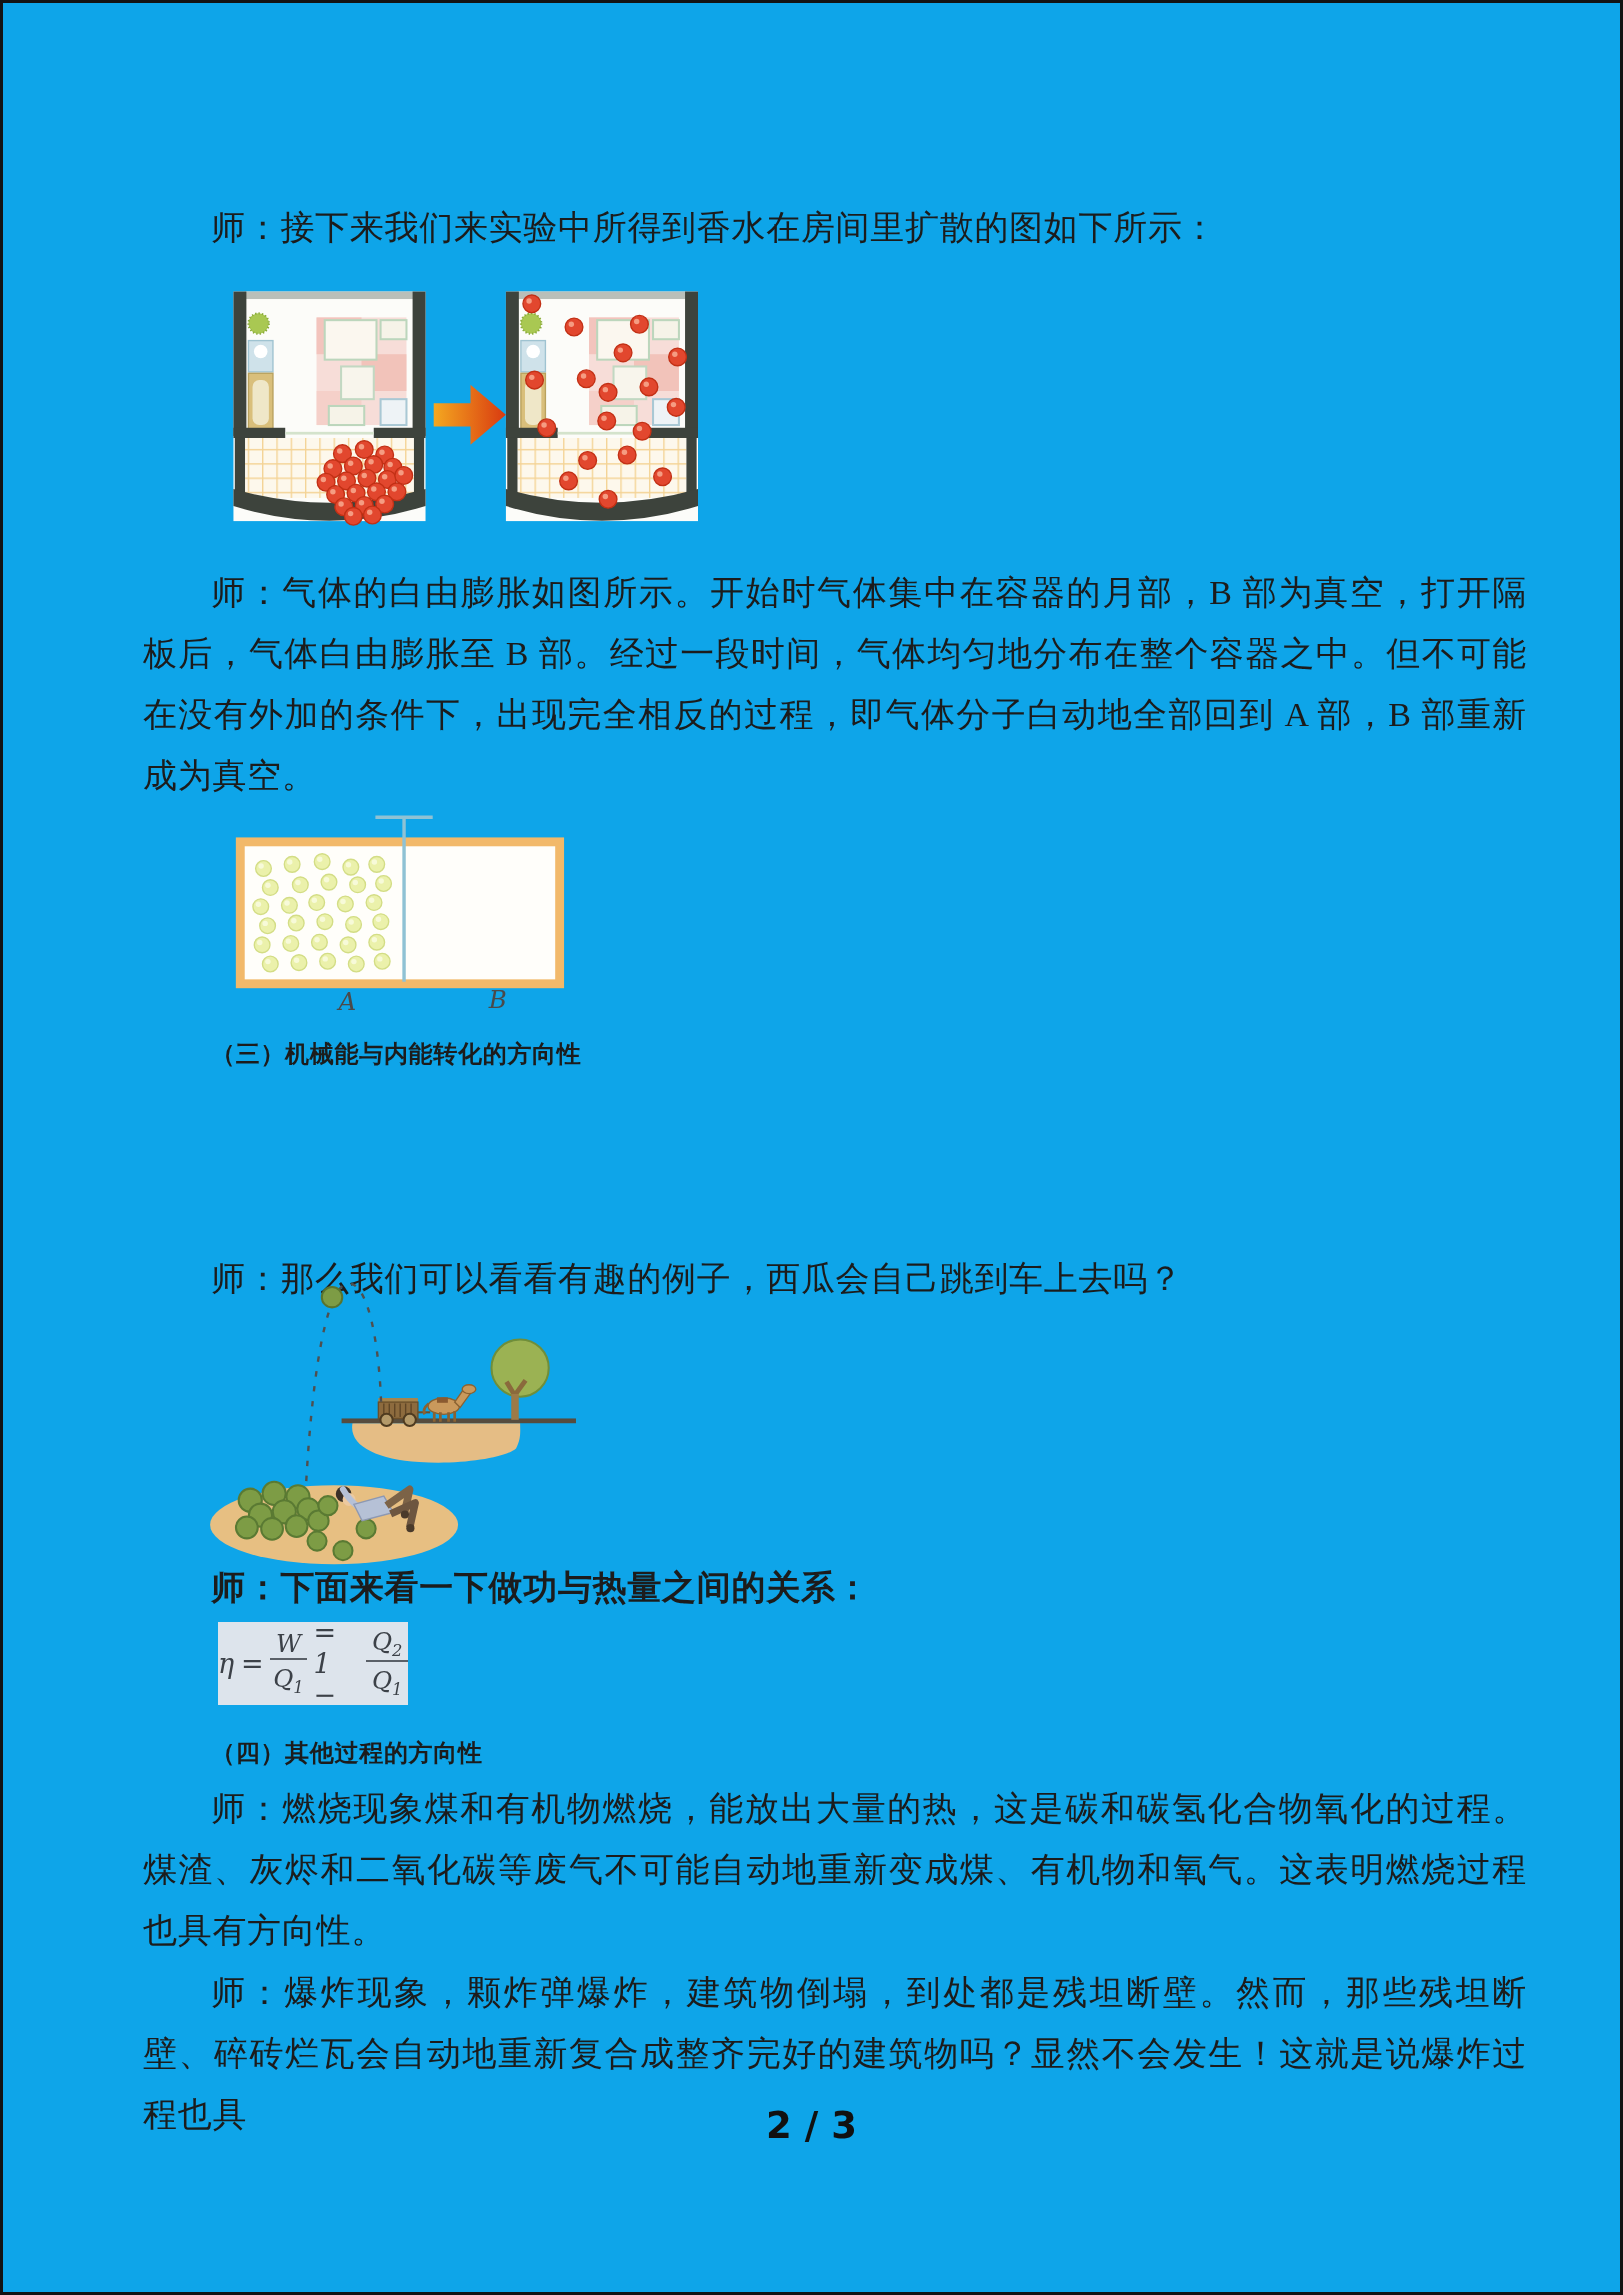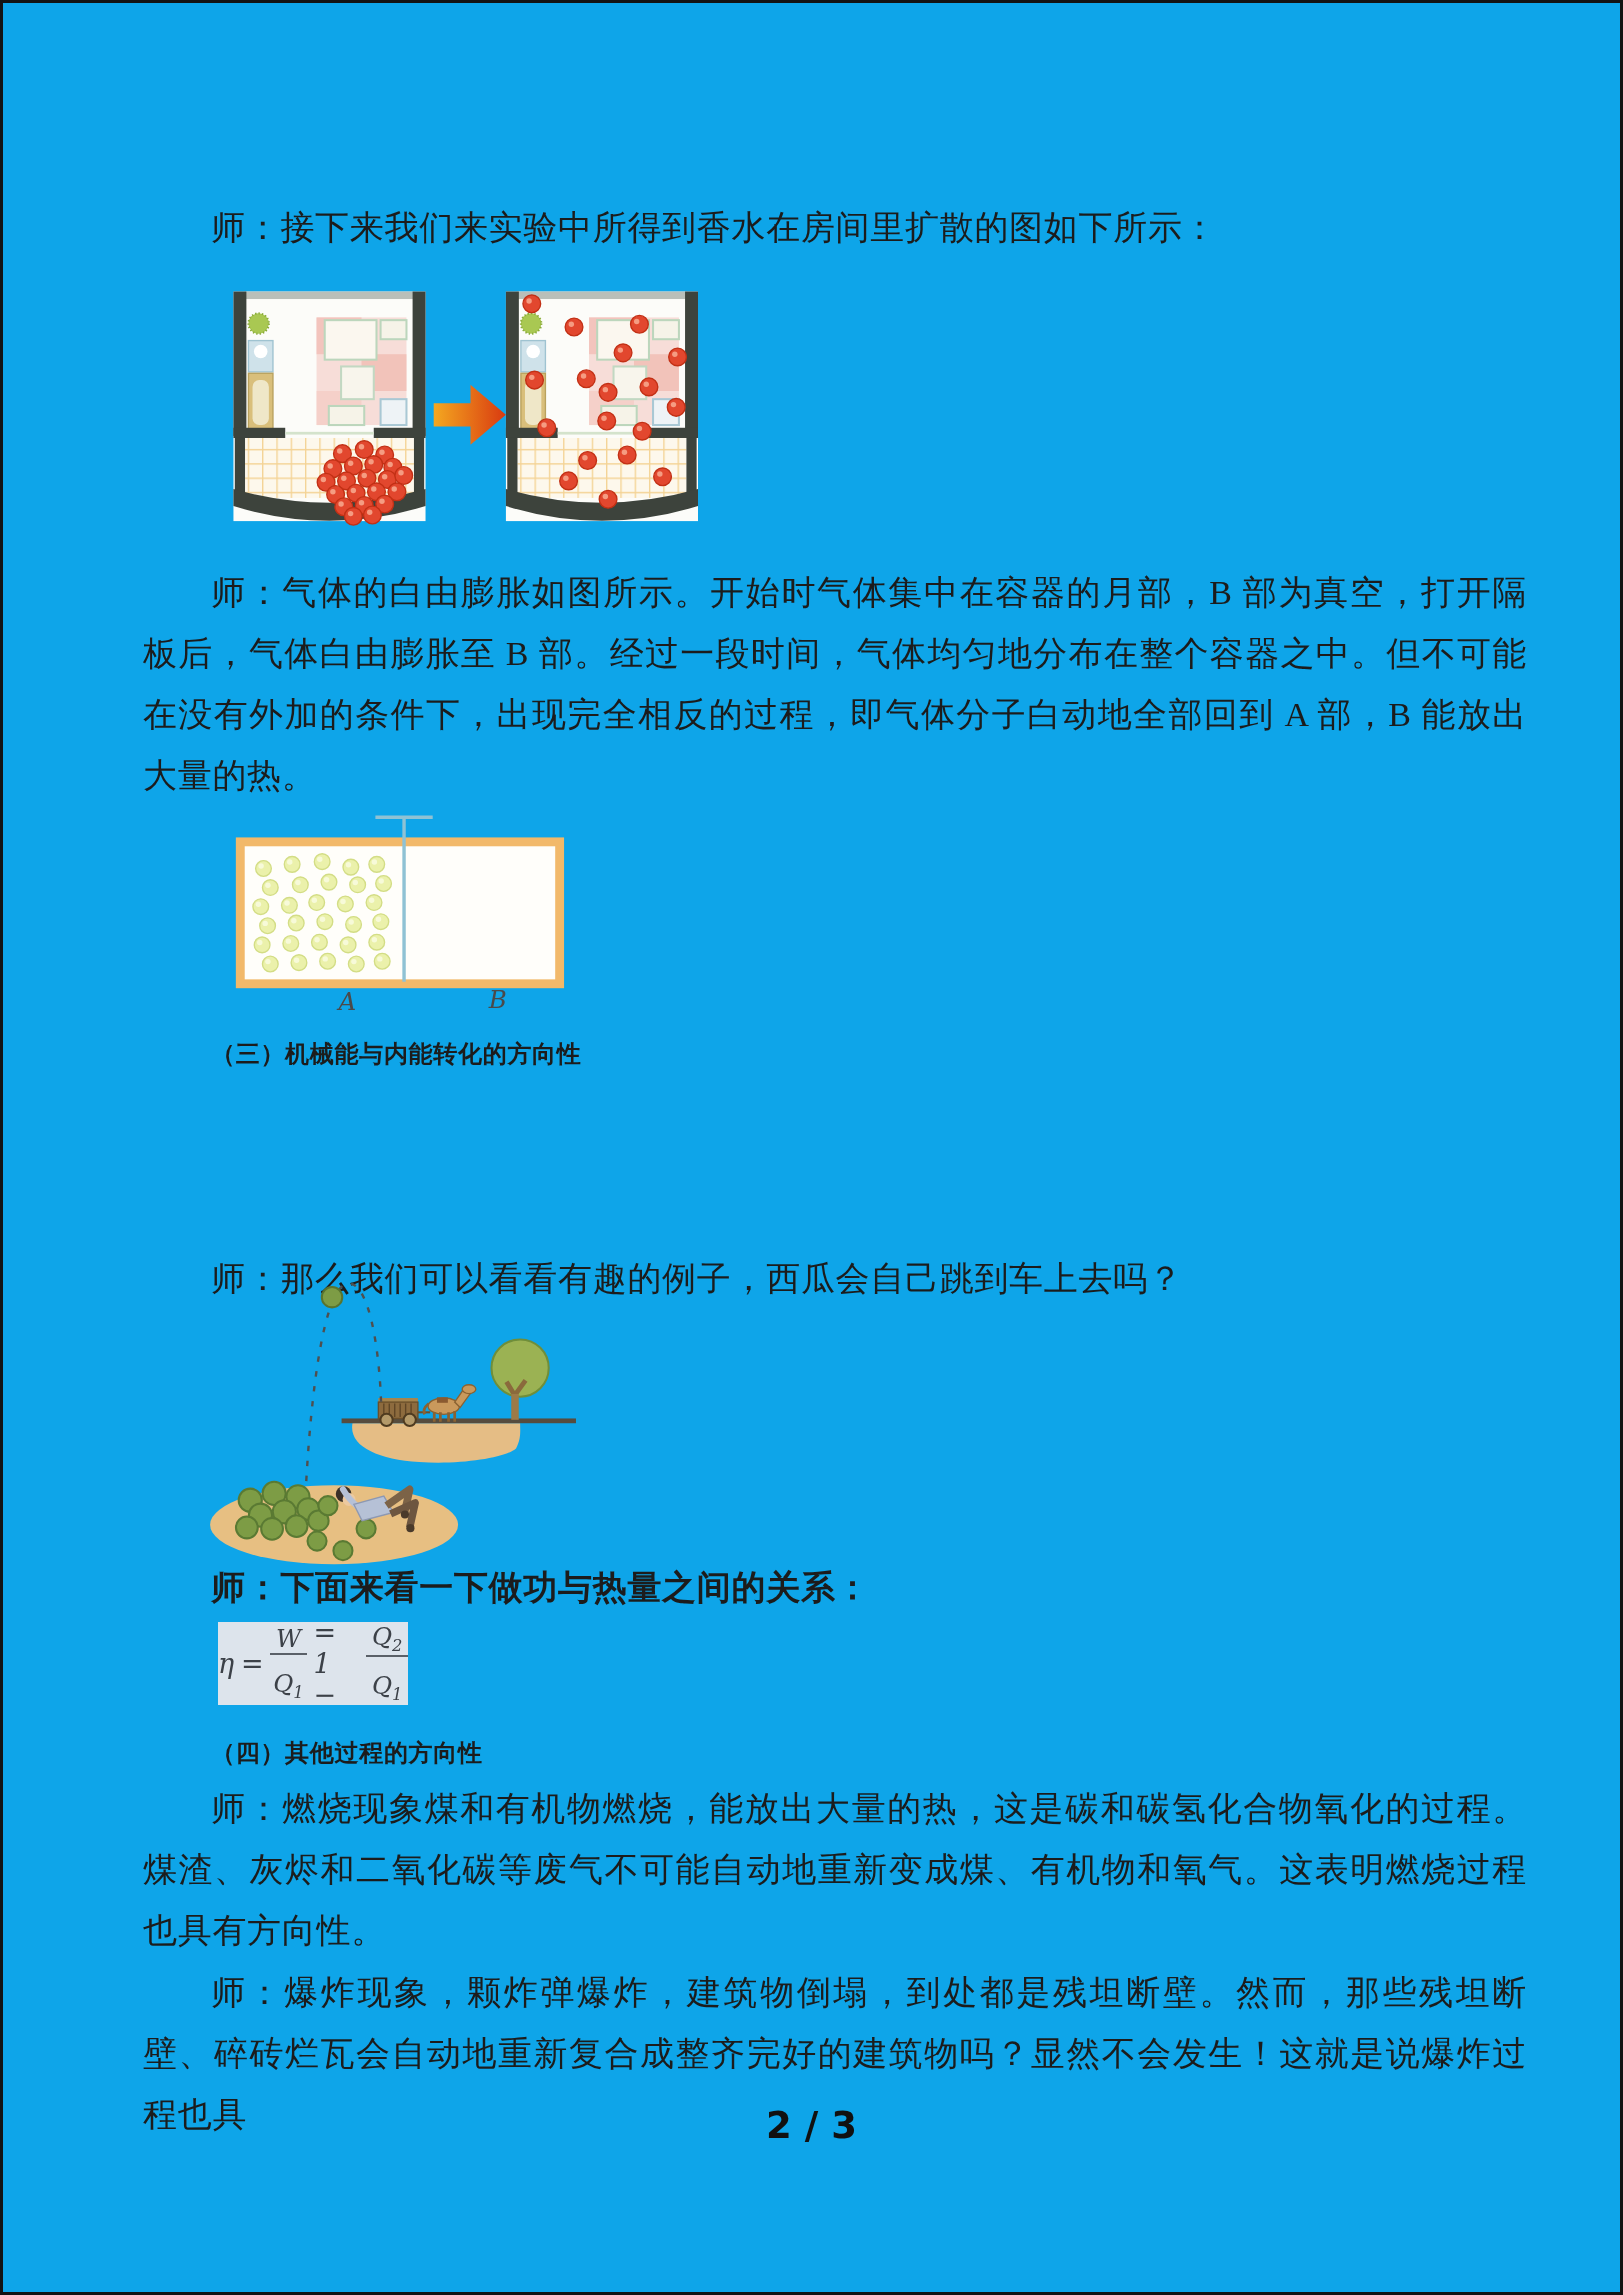--- a/index.html
+++ b/index.html
@@ -57,21 +57,21 @@
     background:var(--formula-bg);
     display:flex;align-items:center;justify-content:center;
     gap:6.8px;
     font-family:"DejaVu Serif","Liberation Serif",serif;
     font-style:italic;
     font-size:27px;color:#3c4148;
   }
   .formula-box sub{font-size:16.4px;font-style:italic;}
   .frac{display:inline-flex;flex-direction:column;align-items:center;line-height:1.05;font-size:24.5px;}
   .frac .num{border-bottom:2px solid #5a6068;padding:0 5.5px 1.4px 5.5px;}
-  .frac .den{padding-top:16px;}
+  .frac .den{padding-top:6px;}
   .footer{
     position:absolute;
     left:0;right:0;top:2101px;
     text-align:center;
     font-family:"DejaVu Sans","Liberation Sans",sans-serif;
     font-weight:bold;font-size:37px;color:#111;
   }
   svg text.ab{
     font-family:"DejaVu Serif","Liberation Serif",serif;
     font-style:italic;font-size:36px;fill:#4a4a4a;
@@ -180,21 +180,21 @@
             <use href="#rdot" x="528" y="266"></use>
             <use href="#rdot" x="586" y="258"></use>
           <use href="#rdot" x="500" y="296"></use>
             <use href="#rdot" x="638" y="290"></use>
             <use href="#rdot" x="558" y="323"></use>
         </g>
       </g>
     </svg>
   </div>
 
-  <div class="para" style="top:559px;">师：气体的白由膨胀如图所示。开始时气体集中在容器的月部，B 部为真空，打开隔板后，气体白由膨胀至 B 部。经过一段时间，气体均匀地分布在整个容器之中。但不可能在没有外加的条件下，出现完全相反的过程，即气体分子白动地全部回到 A 部，B 能放出大量的热。</div>
+  <div class="para" style="top:559px;">师：气体的白由膨胀如图所示。开始时气体集中在容器的月部，B 部为真空，打开隔板后，气体白由膨胀至 B 部。经过一段时间，气体均匀地分布在整个容器之中。但不可能在没有外加的条件下，出现完全相反的过程，即气体分子白动地全部回到 A 部，B 部重新成为真空。</div>
 
   <div class="fig" style="left:225px;top:808px;">
     <svg width="348" height="205" viewBox="0 0 510 300">
       <defs>
         <g id="gdot">
           <circle r="11.5" fill="var(--dot-green)" stroke="#d3dd85" stroke-width="2"></circle>
           <circle cx="-3.5" cy="-3.5" r="4" fill="#f7fad9"></circle>
         </g>
       </defs>
       <rect x="18" y="45" width="468" height="208" fill="#fffefa" stroke="var(--container-border)" stroke-width="13"></rect>

